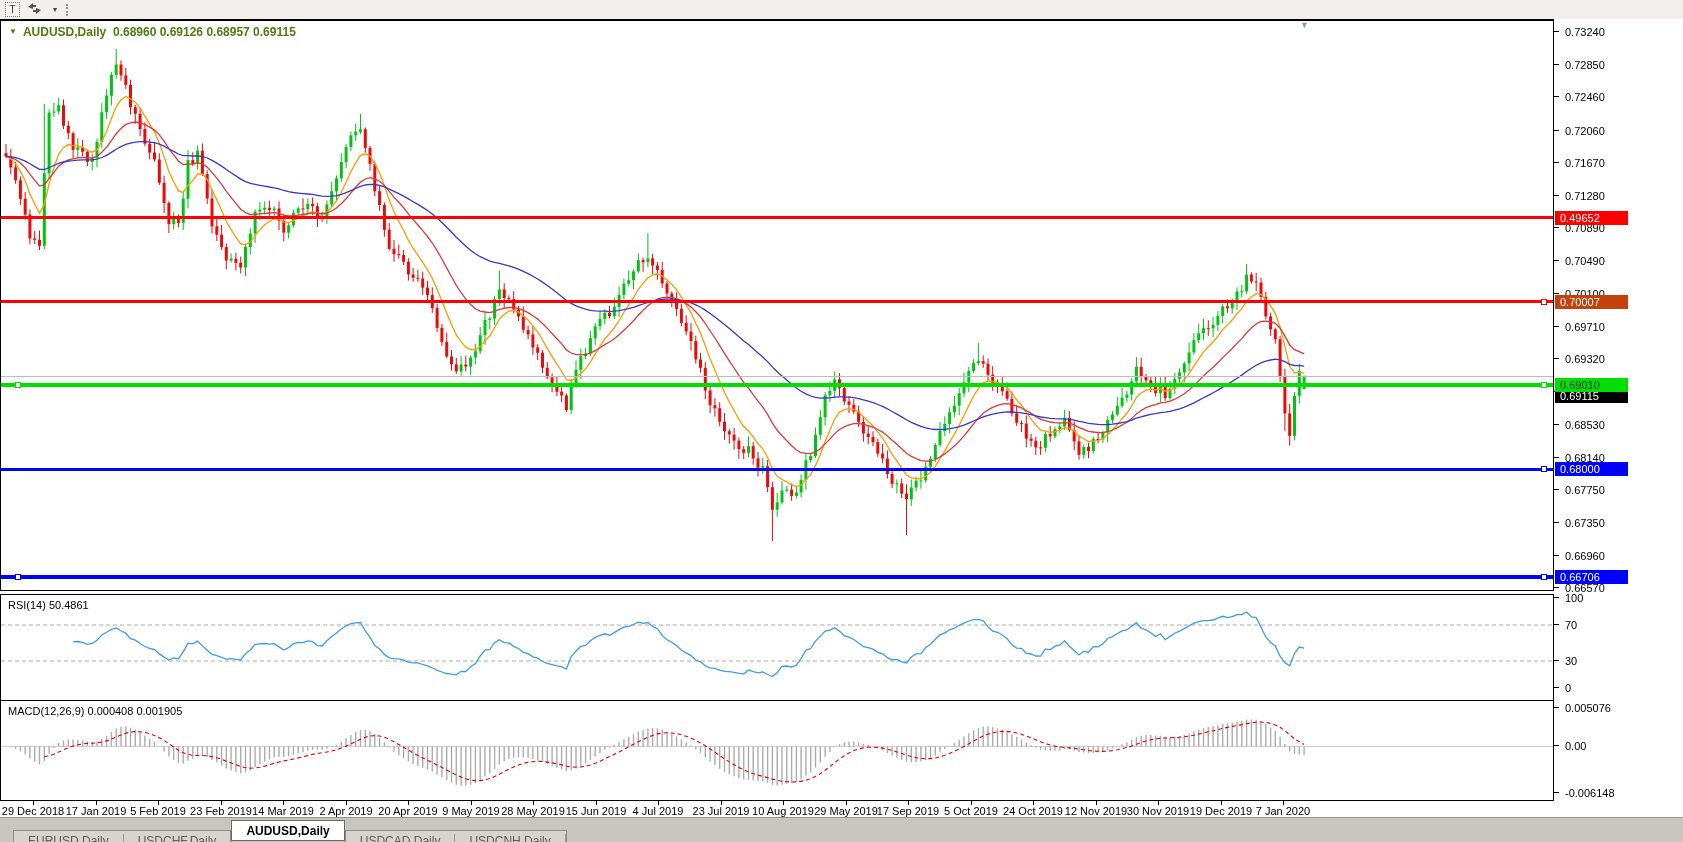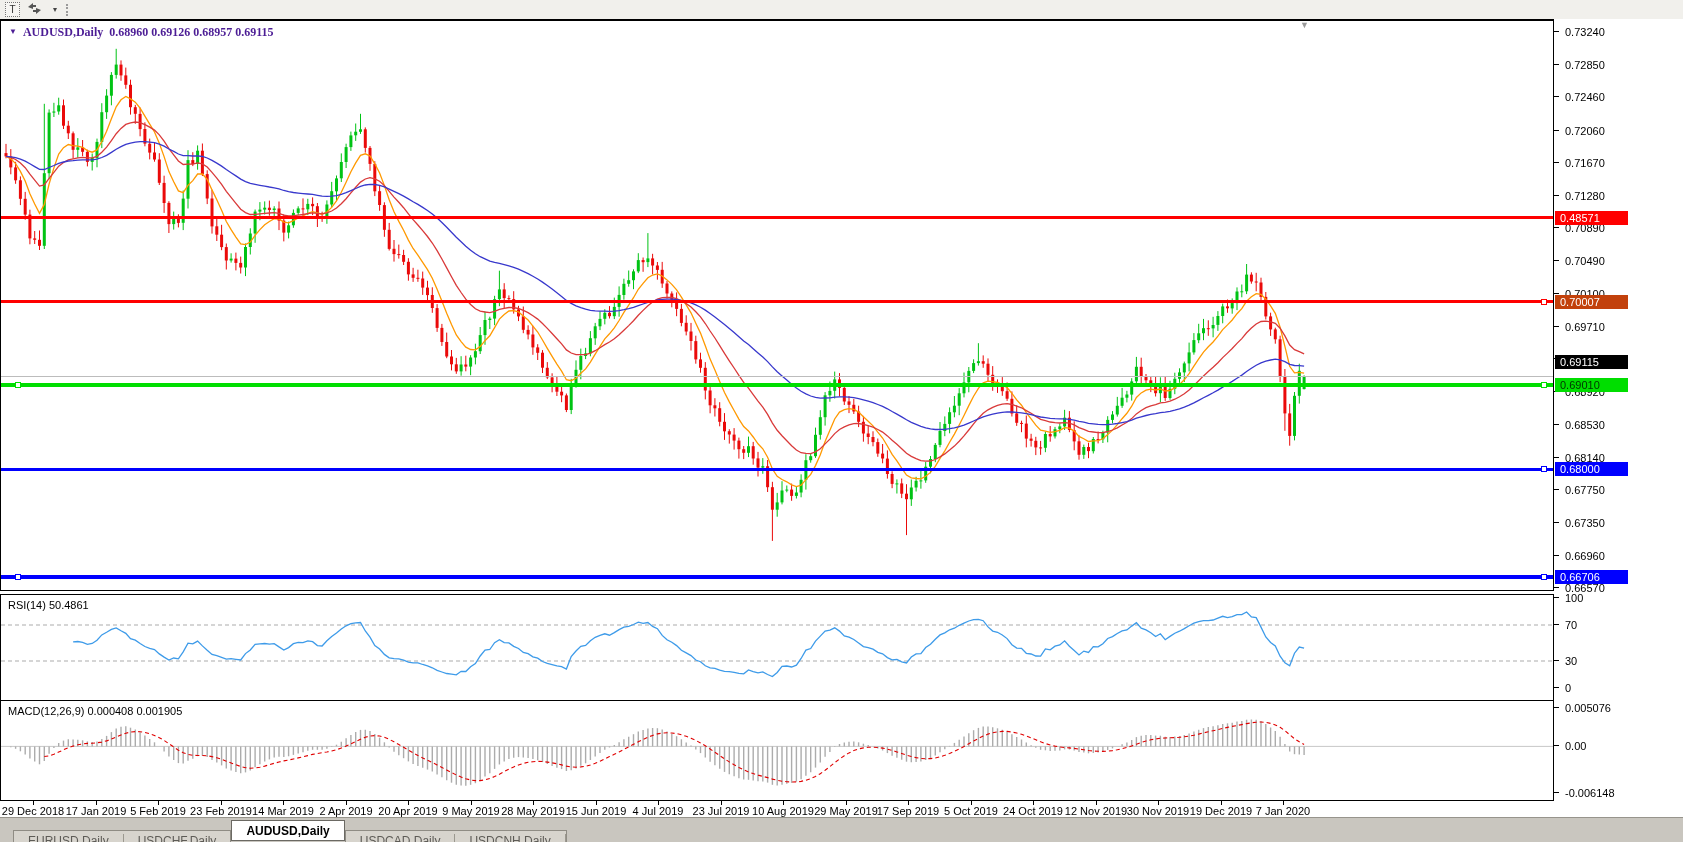--- a/index.html
+++ b/index.html
@@ -14,21 +14,21 @@
   .grip{width:3px;height:12px;border-left:2px dotted #9a9a9a;margin:0 7px 0 5px;}
   .sep{width:1px;height:13px;background:#c9c8c4;margin:0 3px;}
   .tf{padding:1px 8px;border:1px solid transparent;color:#222;}
   .tf.active{background:#FBFBFA;border:1px solid #a9a69e;box-shadow:inset 0 0 0 1px #fff;}
   
   .panel{position:absolute;left:0;width:1554px;background:#fff;border:1px solid #000;box-sizing:border-box;}
   #mainPanel{top:19px;height:572px;border-top-width:2px;}
   #rsiPanel{top:594px;height:116px;}
   #macdPanel{top:700px;height:101px;}
   .panel svg{position:absolute;left:0;top:0;}
-  .chart-title{position:absolute;left:8px;top:4px;font-size:12px;font-weight:700;color:#4c1d95;white-space:nowrap;z-index:30;font-family:Liberation Serif, serif;}
+  .chart-title{position:absolute;left:8px;top:4px;font-size:12px;font-weight:700;color:#4d7c0f;white-space:nowrap;z-index:30;}
   .chart-title .arr{font-size:8px;vertical-align:2px;margin-right:6px;}
   .ind-label{position:absolute;left:7px;top:4px;font-size:11px;color:#000;z-index:30;white-space:nowrap;}
   .shiftmark{position:absolute;top:-1px;font-size:9px;color:#9a9a9a;z-index:25;}
   .hline{position:absolute;left:0;width:1552px;z-index:20;}
   .handle{position:absolute;width:6px;height:6px;background:#fff;box-sizing:border-box;z-index:21;}
   
   .axiscol{position:absolute;left:1554px;top:19px;width:129px;height:799px;background:#fff;font-size:11px;color:#000;}
   .ptick{position:absolute;left:0;height:14px;line-height:14px;white-space:nowrap;}
   .ptick .dash{display:inline-block;width:5px;height:1px;background:#000;vertical-align:4px;margin-right:6px;}
   .pbox{position:absolute;left:1px;width:68px;height:14px;line-height:14px;font-size:11px;padding-left:5px;z-index:5;}
@@ -933,22 +933,22 @@
       <div class="ptick" style="top:268px"><span class="dash"></span>0.70100</div>
       <div class="ptick" style="top:301px"><span class="dash"></span>0.69710</div>
       <div class="ptick" style="top:333px"><span class="dash"></span>0.69320</div>
       <div class="ptick" style="top:366px"><span class="dash"></span>0.68920</div>
       <div class="ptick" style="top:399px"><span class="dash"></span>0.68530</div>
       <div class="ptick" style="top:432px"><span class="dash"></span>0.68140</div>
       <div class="ptick" style="top:464px"><span class="dash"></span>0.67750</div>
       <div class="ptick" style="top:497px"><span class="dash"></span>0.67350</div>
       <div class="ptick" style="top:530px"><span class="dash"></span>0.66960</div>
       <div class="ptick" style="top:562px"><span class="dash"></span>0.66570</div>
-      <div class="pbox" style="top:336px;background:#000000;color:#FFFFFF">0.69115</div>
-      <div class="pbox" style="top:192px;background:#FF0000;color:#FFFFFF">0.48571</div>
+      <div class="pbox" style="top:370px;background:#000000;color:#FFFFFF">0.69115</div>
+      <div class="pbox" style="top:192px;background:#FF0000;color:#FFFFFF">0.49652</div>
       <div class="pbox" style="top:276px;background:#c2410c;color:#FFFFFF">0.70007</div>
       <div class="pbox" style="top:359px;background:#00DE00;color:#003300">0.69010</div>
       <div class="pbox" style="top:443px;background:#0000FF;color:#FFFFFF">0.68000</div>
       <div class="pbox" style="top:551px;background:#0000FF;color:#FFFFFF">0.66706</div>
       <div class="ptick" style="top:572px"><span class="dash"></span>100</div>
       <div class="ptick" style="top:599px"><span class="dash"></span>70</div>
       <div class="ptick" style="top:635px"><span class="dash"></span>30</div>
       <div class="ptick" style="top:662px"><span class="dash"></span>0</div>
       <div class="ptick" style="top:682px"><span class="dash"></span>0.005076</div>
       <div class="ptick" style="top:720px"><span class="dash"></span>0.00</div>

